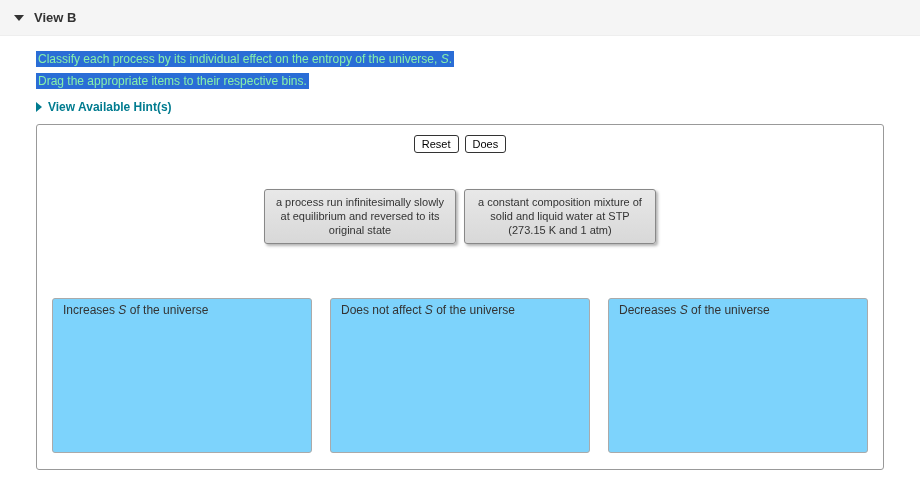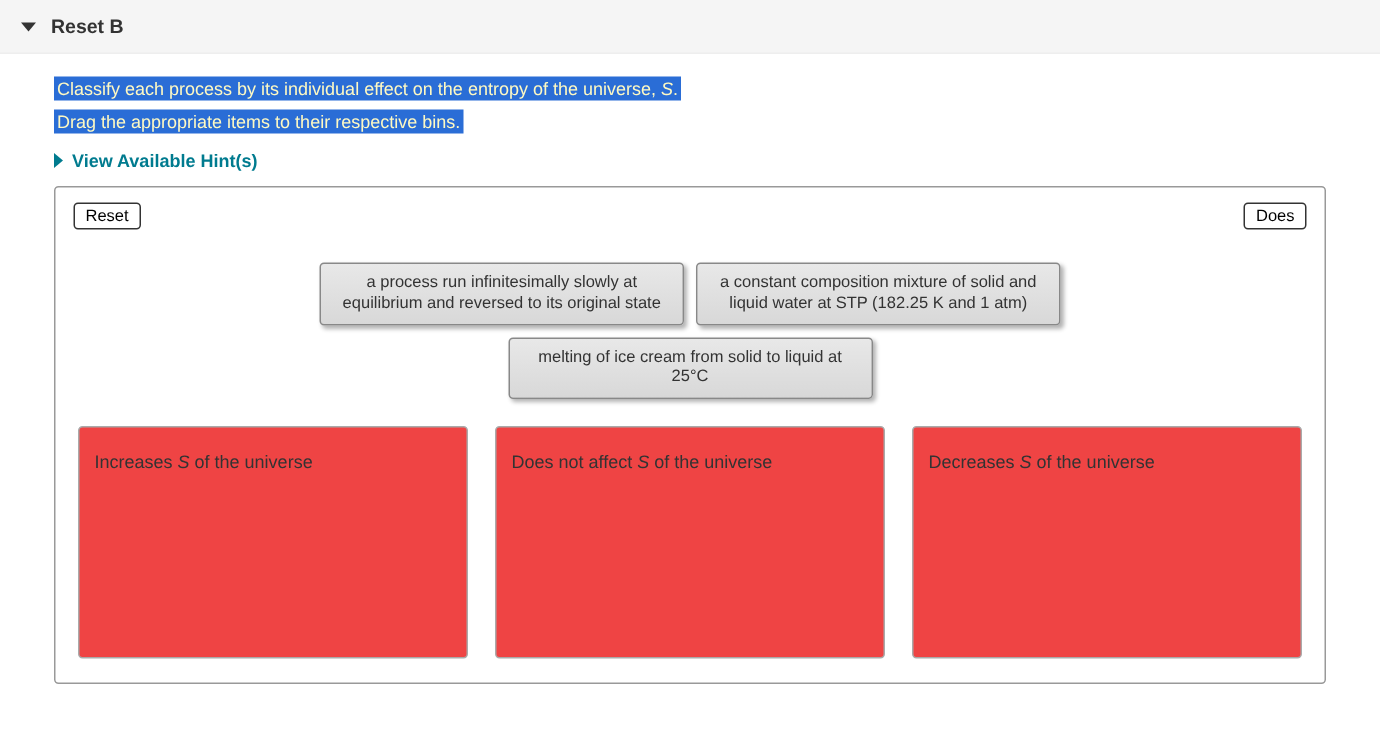--- a/index.html
+++ b/index.html
@@ -2,42 +2,42 @@
 <html><head>
 <meta charset="utf-8">
 <style>
 * { box-sizing: border-box; margin: 0; padding: 0; }
 body { font-family: Arial, Helvetica, sans-serif; font-size: 12px; color: #333; background: #fff; width: 920px; }
 .header-bar { background: #f5f5f5; padding: 10px 14px; display: flex; align-items: center; gap: 10px; border-bottom: 1px solid #eee; }
 .caret-down { width: 0; height: 0; border-left: 5px solid transparent; border-right: 5px solid transparent; border-top: 6px solid #333; }
 .part-title { font-weight: bold; font-size: 13px; }
 .content { padding: 14px 36px 0 36px; }
 .hilite-line { margin-bottom: 4px; }
-.hilite { background: #2a6dd6; color: #fef9c3; padding: 1px 2px; font-size: 12px; line-height: 1.5; }
+.hilite { background: #2a6dd6; color: #86efac; padding: 1px 2px; font-size: 12px; line-height: 1.5; }
 .hilite .ital { font-style: italic; }
 .hints-row { margin-top: 10px; margin-bottom: 10px; display: flex; align-items: center; gap: 6px; cursor: pointer; }
 .caret-right { width: 0; height: 0; border-top: 5px solid transparent; border-bottom: 5px solid transparent; border-left: 6px solid #007b8f; }
 .hints-text { color: #007b8f; font-weight: bold; font-size: 12px; }
 .panel { border: 1px solid #999; border-radius: 3px; padding: 10px 12px 16px 12px; position: relative; }
-.panel-toolbar { display: flex; justify-content: space-between; gap: 6px; margin-bottom: 22px; }
+.panel-toolbar { display: flex; justify-content: center; gap: 6px; margin-bottom: 36px; }
 .tool-btn { border: 1px solid #333; background: #fff; border-radius: 3px; padding: 2px 7px; font-size: 11px; cursor: pointer; }
 .items-zone { display: flex; flex-direction: column; align-items: center; gap: 8px; margin-bottom: 18px; }
 .items-row { display: flex; gap: 8px; justify-content: center; }
-.drag-item { width: 243px; min-height: 40px; background: linear-gradient(#e8e8e8,#d8d8d8); border: 1px solid #888; border-radius: 3px; text-align: center; font-size: 11px; color: #333; padding: 6px 8px; display: flex; align-items: center; justify-content: center; box-shadow: 2px 2px 3px rgba(0,0,0,0.3); cursor: move; line-height: 1.25; }
+.drag-item { width: 192px; min-height: 40px; background: linear-gradient(#e8e8e8,#d8d8d8); border: 1px solid #888; border-radius: 3px; text-align: center; font-size: 11px; color: #333; padding: 6px 8px; display: flex; align-items: center; justify-content: center; box-shadow: 2px 2px 3px rgba(0,0,0,0.3); cursor: move; line-height: 1.25; }
 .bins-row { display: flex; gap: 18px; justify-content: center; }
-.bin { width: 260px; height: 155px; border: 1px solid #aaa; border-radius: 3px; padding: 16px 10px; background: #ef4444; }
+.bin { width: 260px; height: 155px; border: 1px solid #aaa; border-radius: 3px; padding: 4px 10px; background: #7dd3fc; margin-top: 28px; }
 .bin-label { font-size: 12px; color: #333; }
 .bin-label .ital { font-style: italic; }
 </style>
 </head>
 <body>
 
 <div class="header-bar">
   <span class="caret-down"></span>
-  <span class="part-title">Reset B</span>
+  <span class="part-title">View B</span>
 </div>
 
 <div class="content">
 
   <div class="hilite-line">
     <span class="hilite"><span>Classify each process by its individual effect on the entropy of the universe, </span><span class="ital">S</span><span>.</span></span>
   </div>
   <div class="hilite-line">
     <span class="hilite">Drag the appropriate items to their respective bins.</span>
   </div>
@@ -49,24 +49,23 @@
 
   <div class="panel">
     <div class="panel-toolbar">
       <button class="tool-btn">Reset</button>
       <button class="tool-btn">Does</button>
     </div>
 
     <div class="items-zone">
       <div class="items-row">
         <div class="drag-item">a process run infinitesimally slowly at equilibrium and reversed to its original state</div>
-        <div class="drag-item">a constant composition mixture of solid and liquid water at STP (182.25 K and 1 atm)</div>
+        <div class="drag-item">a constant composition mixture of solid and liquid water at STP (273.15 K and 1 atm)</div>
       </div>
       <div class="items-row">
-        <div class="drag-item">melting of ice cream from solid to liquid at 25°C</div>
       </div>
     </div>
 
     <div class="bins-row">
       <div class="bin">
         <div class="bin-label"><span>Increases </span><span class="ital">S</span><span> of the universe</span></div>
       </div>
       <div class="bin">
         <div class="bin-label"><span>Does not affect </span><span class="ital">S</span><span> of the universe</span></div>
       </div>

